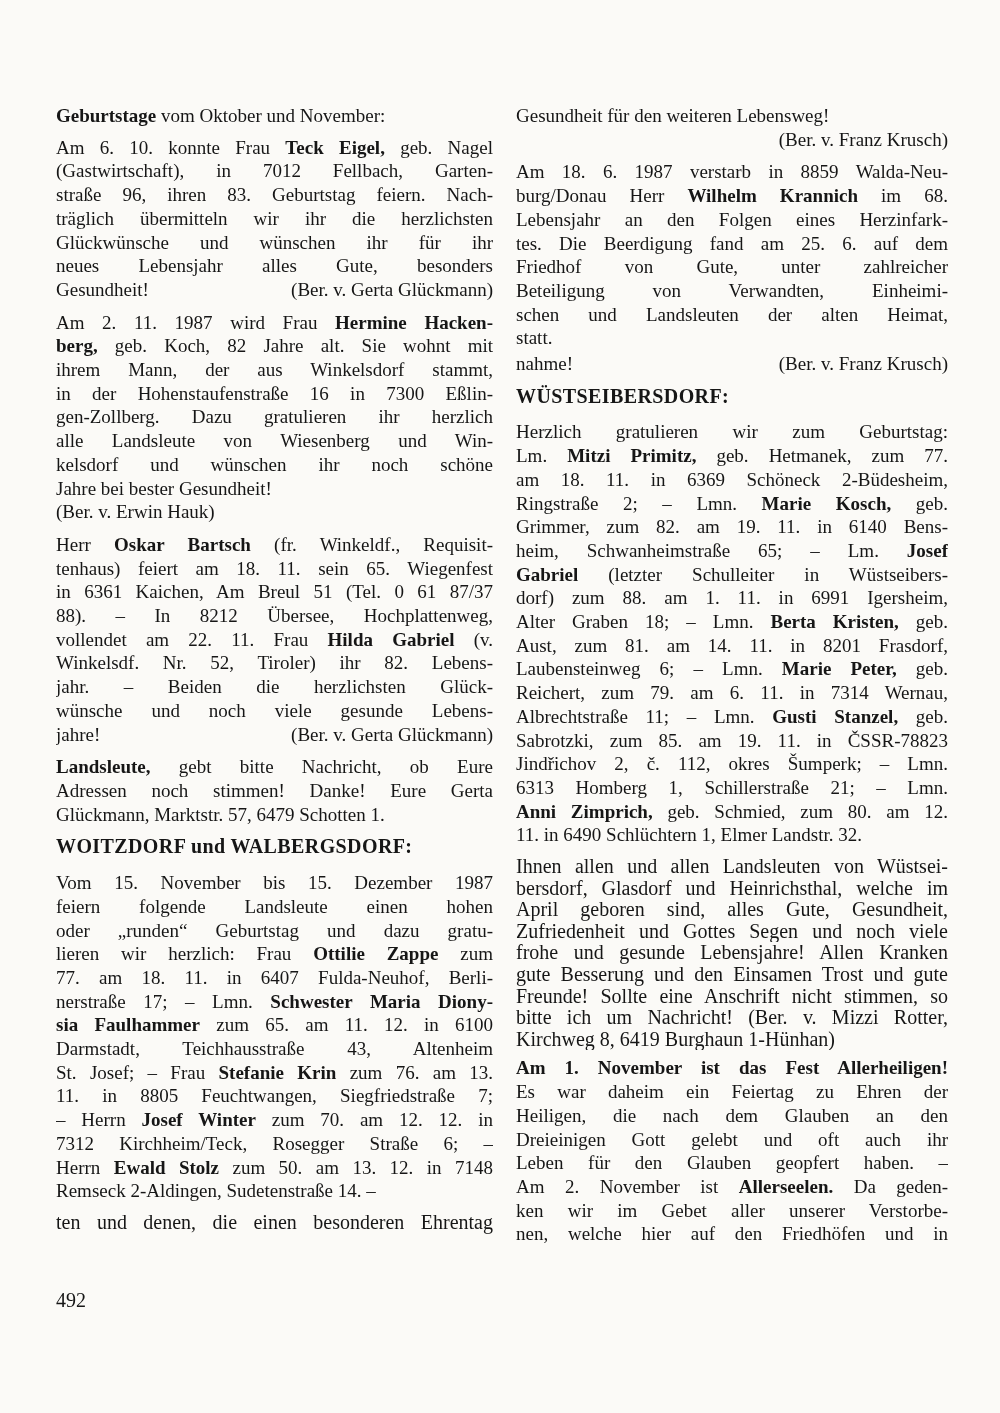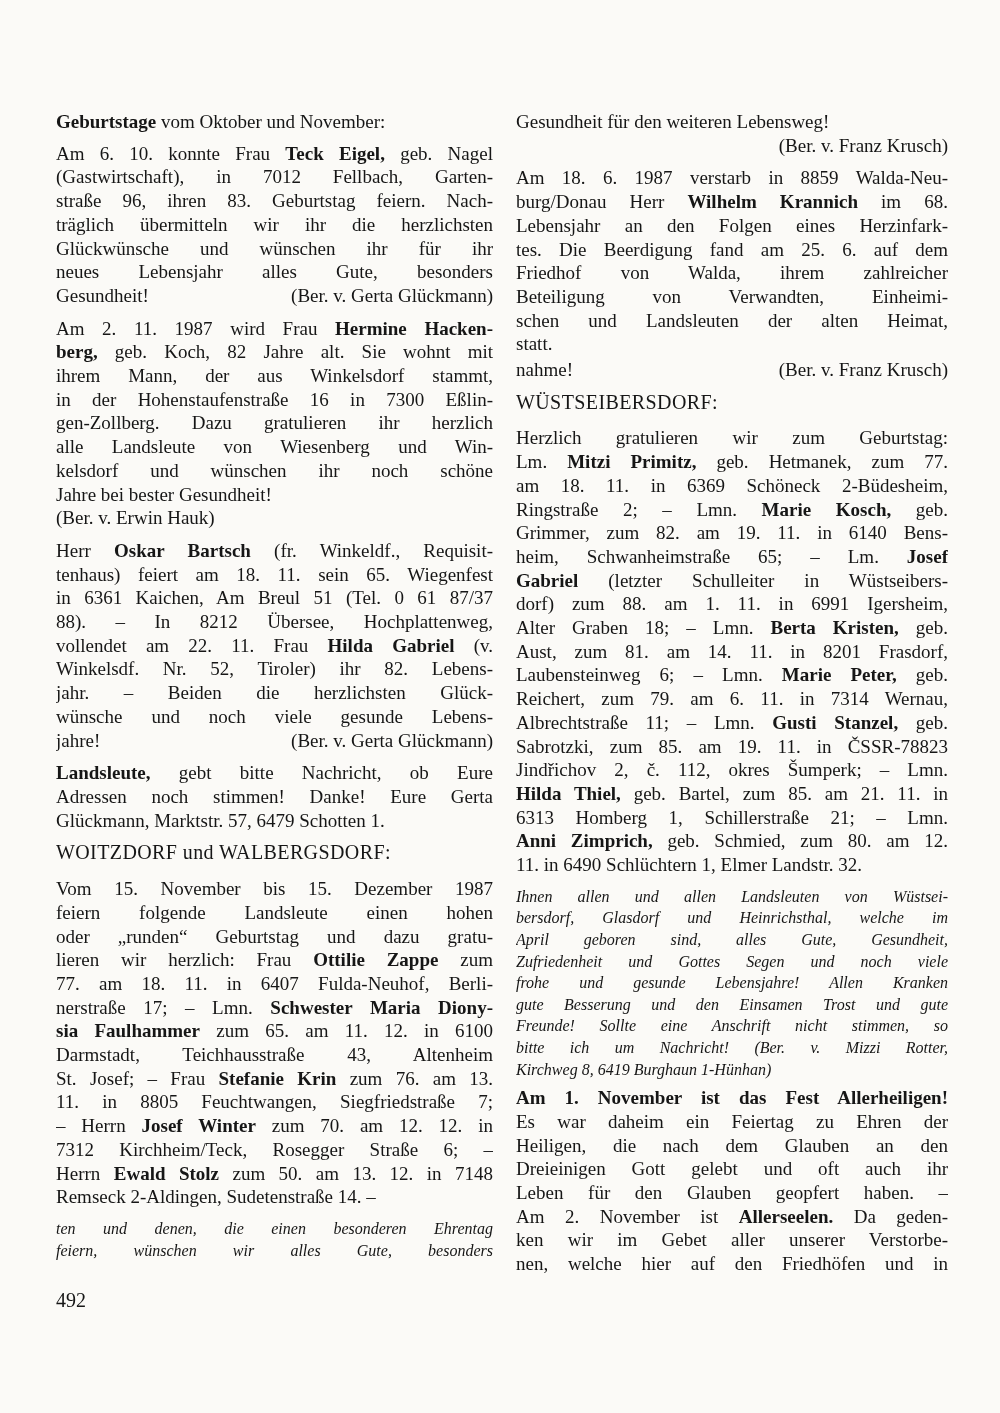--- a/index.html
+++ b/index.html
@@ -5,39 +5,39 @@
   html,body{margin:0;padding:0;}
   body{
     width:1000px;height:1413px;
     background:#fbfaf7;
     font-family:"Liberation Serif","DejaVu Serif",serif;
     color:#161616;
     position:relative;
     -webkit-font-smoothing:antialiased;
   }
   .page{position:absolute;inset:0;}
-  .col{position:absolute;top:110px;}
+  .col{position:absolute;top:104px;}
   #left-col{left:56px;width:437px;}
   #right-col{left:516px;width:432px;}
   .ln{
     font-size:19px;
     line-height:23.7px;
     overflow:hidden;
   }
   .ln-j{text-align:justify;text-align-last:justify;text-justify:inter-word;}
   .ln-l{text-align:left;}
   .ln-r{text-align:right;}
   .ln-s{display:flex;justify-content:space-between;text-align:center;}
   .blk-h1{margin:0 0 8px 0;}
   .blk-p{margin:0 0 9px 0;}
   .blk-p-tight{margin:0 0 2px 0;}
   .blk-h2{margin:6px 0 12px 0;}
-  .blk-h2 .ln{font-weight:normal;font-size:20px;letter-spacing:0.4px;}
+  .blk-h2 .ln{font-weight:bold;font-size:20px;letter-spacing:0.4px;}
   .blk-ps{margin:0 0 6px 0;}
-  .blk-ps .ln{font-size:16px;line-height:21.6px;font-style:italic;}
+  .blk-ps .ln{font-size:20px;line-height:21.6px;}
   .pageno{
     position:absolute;left:56px;top:1288px;
     font-size:20px;line-height:24px;
   }
   b{font-weight:bold;}
 </style>
 </head>
 <body>
 
 <div class="page">
@@ -101,34 +101,33 @@
         <div class="ln ln-j">Darmstadt, Teichhausstraße 43, Altenheim</div>
         <div class="ln ln-j">St. Josef; – Frau <b>Stefanie Krin</b> zum 76. am 13.</div>
         <div class="ln ln-j">11. in 8805 Feuchtwangen, Siegfriedstraße 7;</div>
         <div class="ln ln-j">– Herrn <b>Josef Winter</b> zum 70. am 12. 12. in</div>
         <div class="ln ln-j">7312 Kirchheim/Teck, Rosegger Straße 6; –</div>
         <div class="ln ln-j">Herrn <b>Ewald Stolz</b> zum 50. am 13. 12. in 7148</div>
         <div class="ln ln-l">Remseck 2-Aldingen, Sudetenstraße 14. –</div>
       </div>
       <div class="blk-ps">
         <div class="ln ln-j">ten und denen, die einen besonderen Ehrentag</div>
-        <div class="ln ln-j">feiern, wünschen wir alles Gute, besonders</div>
       </div>
     </div>
   <div id="right-col" class="col">
       <div class="blk-p">
         <div class="ln ln-l">Gesundheit für den weiteren Lebensweg!</div>
         <div class="ln ln-r">(Ber. v. Franz Krusch)</div>
       </div>
       <div class="blk-p-tight">
         <div class="ln ln-j">Am 18. 6. 1987 verstarb in 8859 Walda-Neu-</div>
         <div class="ln ln-j">burg/Donau Herr <b>Wilhelm Krannich</b> im 68.</div>
         <div class="ln ln-j">Lebensjahr an den Folgen eines Herzinfark-</div>
         <div class="ln ln-j">tes. Die Beerdigung fand am 25. 6. auf dem</div>
-        <div class="ln ln-j">Friedhof von Walda, ihrem zahlreicher</div>
+        <div class="ln ln-j">Friedhof von Gute, unter zahlreicher</div>
         <div class="ln ln-j">Beteiligung von Verwandten, Einheimi-</div>
         <div class="ln ln-j">schen und Landsleuten der alten Heimat,</div>
         <div class="ln ln-l">statt.</div>
       </div>
       <div class="blk-p">
         <div class="ln ln-s">
           <span>nahme!</span>
           <span>(Ber. v. Franz Krusch)</span>
         </div>
       </div>
@@ -144,21 +143,20 @@
         <div class="ln ln-j">heim, Schwanheimstraße 65; – Lm. <b>Josef</b></div>
         <div class="ln ln-j"><b>Gabriel</b> (letzter Schulleiter in Wüstseibers-</div>
         <div class="ln ln-j">dorf) zum 88. am 1. 11. in 6991 Igersheim,</div>
         <div class="ln ln-j">Alter Graben 18; – Lmn. <b>Berta Kristen,</b> geb.</div>
         <div class="ln ln-j">Aust, zum 81. am 14. 11. in 8201 Frasdorf,</div>
         <div class="ln ln-j">Laubensteinweg 6; – Lmn. <b>Marie Peter,</b> geb.</div>
         <div class="ln ln-j">Reichert, zum 79. am 6. 11. in 7314 Wernau,</div>
         <div class="ln ln-j">Albrechtstraße 11; – Lmn. <b>Gusti Stanzel,</b> geb.</div>
         <div class="ln ln-j">Sabrotzki, zum 85. am 19. 11. in ČSSR-78823</div>
         <div class="ln ln-j">Jindřichov 2, č. 112, okres Šumperk; – Lmn.</div>
-        <div class="ln ln-j"><b>Hilda Thiel,</b> geb. Bartel, zum 85. am 21. 11. in</div>
         <div class="ln ln-j">6313 Homberg 1, Schillerstraße 21; – Lmn.</div>
         <div class="ln ln-j"><b>Anni Zimprich,</b> geb. Schmied, zum 80. am 12.</div>
         <div class="ln ln-l">11. in 6490 Schlüchtern 1, Elmer Landstr. 32.</div>
       </div>
       <div class="blk-ps">
         <div class="ln ln-j">Ihnen allen und allen Landsleuten von Wüstsei-</div>
         <div class="ln ln-j">bersdorf, Glasdorf und Heinrichsthal, welche im</div>
         <div class="ln ln-j">April geboren sind, alles Gute, Gesundheit,</div>
         <div class="ln ln-j">Zufriedenheit und Gottes Segen und noch viele</div>
         <div class="ln ln-j">frohe und gesunde Lebensjahre! Allen Kranken</div>

